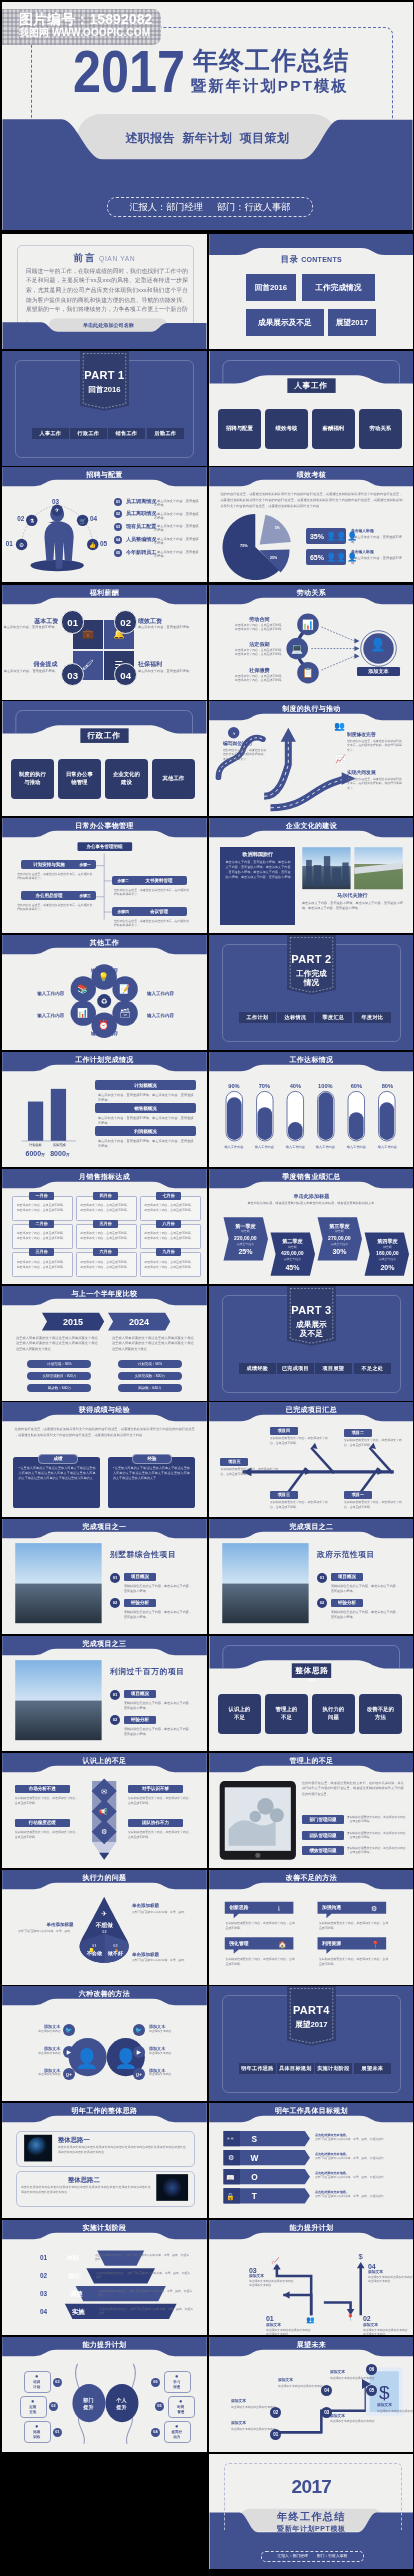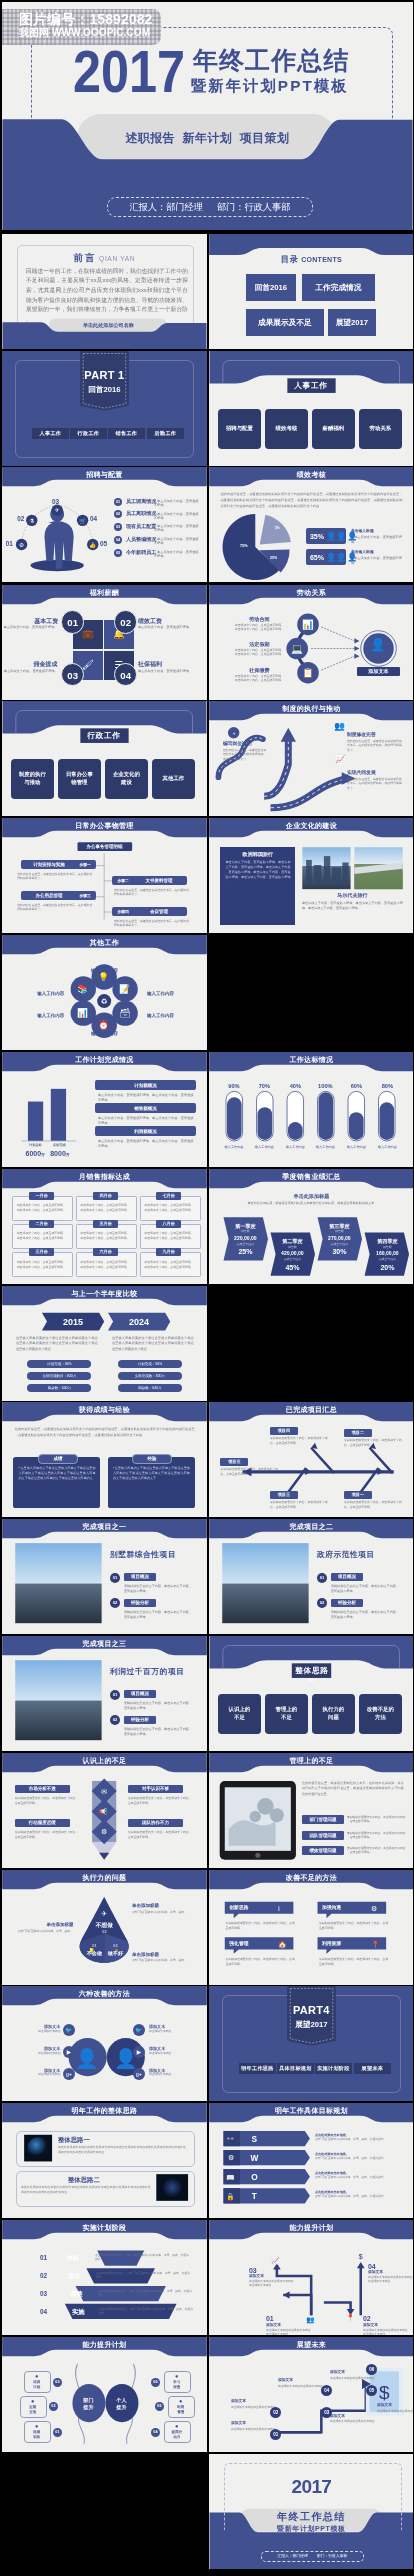--- a/index.html
+++ b/index.html
@@ -392,20 +392,34 @@
         <text x="127.1" y="90.0" font-size="14" fill="#fff" text-anchor="middle">📚</text>
         <text x="160" y="109" font-size="12" fill="#fff" text-anchor="middle">♻</text>
       </svg>
       <div class="b" style="position:absolute;left:77px;top:33px;width:51px;text-align:center;font-size:4.5px;color:#3f4f92;">输入工作内容</div>
       <div class="b" style="position:absolute;left:145px;top:56px;width:56px;text-align:left;font-size:4.5px;color:#3f4f92;">输入工作内容</div>
       <div class="b" style="position:absolute;left:145px;top:78px;width:56px;text-align:left;font-size:4.5px;color:#3f4f92;">输入工作内容</div>
       <div class="b" style="position:absolute;left:77px;top:96px;width:51px;text-align:center;font-size:4.5px;color:#3f4f92;">输入工作内容</div>
       <div class="b" style="position:absolute;left:6.4px;top:78px;width:56px;text-align:right;font-size:4.5px;color:#3f4f92;">输入工作内容</div>
       <div class="b" style="position:absolute;left:6.4px;top:56px;width:56px;text-align:right;font-size:4.5px;color:#3f4f92;">输入工作内容</div>
     </div>
+<div class="slide dark" style="left:207px;top:933px">
+<div class="outline" style="left:13.4px;top:9.6px;width:177px;height:96px;border:0.6px solid rgba(255,255,255,.22);border-radius:6.4px;"></div>
+<svg width="205" height="115" viewBox="0 0 321 181">
+  <path d="M122 0 H199 V86 L160.5 94 L122 86 Z" fill="#313e6d"></path>
+  <path d="M127 4 H194 V83 L160.5 90 L127 83 Z" fill="none" stroke="#c5cade" stroke-width=".9" stroke-dasharray="3 2.5"></path>
+</svg>
+<div class="c b" style="left:78px;top:17px;width:49px;font-size:11px;color:#fff;letter-spacing:0.3px;">PART 2</div>
+<div class="c b" style="left:78px;top:34px;width:49px;font-size:7.7px;color:#fff;line-height:9px;white-space:pre-line;">工作完成
+情况</div>
+<div class="c b" style="left:30px;top:77px;width:37px;height:11px;line-height:11px;background:#2e3b6a;font-size:5.1px;color:#fff;letter-spacing:0.3px;">工作计划</div>
+      <div class="c b" style="left:68px;top:77px;width:37px;height:11px;line-height:11px;background:#2e3b6a;font-size:5.1px;color:#fff;letter-spacing:0.3px;">达标情况</div>
+      <div class="c b" style="left:106px;top:77px;width:37px;height:11px;line-height:11px;background:#2e3b6a;font-size:5.1px;color:#fff;letter-spacing:0.3px;">季度汇总</div>
+      <div class="c b" style="left:145px;top:77px;width:37px;height:11px;line-height:11px;background:#2e3b6a;font-size:5.1px;color:#fff;letter-spacing:0.3px;">年度对比</div>
+    </div>
 <div class="slide " style="left:0px;top:1050px">
       <svg width="205" height="25.5" viewBox="0 0 321 40">
         <use href="#hdrpath" fill="#41508f"></use>
       </svg>
       <div class="hdr-t">工作计划完成情况</div>
 <svg width="205" height="115" viewBox="0 0 321 181">
   <rect x="40" y="78" width="24" height="62" fill="#41508f"></rect>
   <rect x="76" y="58" width="24" height="82" fill="#41508f"></rect>
   <line x1="30" y1="140" x2="116" y2="140" stroke="#8f98bd" stroke-width="1"></line>
 </svg>
@@ -540,20 +554,34 @@
 <div class="c b" style="left:40px;top:30px;width:62px;font-size:9px;color:#fff;">2015</div>
 <div class="c b" style="left:106px;top:30px;width:62px;font-size:9px;color:#fff;">2024</div>
 <div style="position:absolute;left:14px;top:50px;width:82px;font-size:3.2px;line-height:5.4px;color:#6f7180;text-align:justify;">这里输入简单扼要的文字概述这里输入简单扼要文字概述这里输入简单扼要的文字概述这里输入简单扼要文字概述这里输入简要的文字概述</div>
 <div style="position:absolute;left:110px;top:50px;width:82px;font-size:3.2px;line-height:5.4px;color:#6f7180;text-align:justify;">这里输入简单扼要的文字概述这里输入简单扼要文字概述这里输入简单扼要的文字概述这里输入简单扼要文字概述这里输入简要的文字概述</div>
       <div class="c" style="left:25.5px;top:74px;width:64px;height:8.3px;line-height:8.3px;background:#41508f;color:#fff;font-size:3.5px;border-radius:4.1px;">计划完成：56%</div>
       <div class="c" style="left:116px;top:74px;width:64px;height:8.3px;line-height:8.3px;background:#41508f;color:#fff;font-size:3.5px;border-radius:4.1px;">计划完成：56%</div>
       <div class="c" style="left:25.5px;top:86px;width:64px;height:8.3px;line-height:8.3px;background:#41508f;color:#fff;font-size:3.5px;border-radius:4.1px;">实际完成数目：820万</div>
       <div class="c" style="left:116px;top:86px;width:64px;height:8.3px;line-height:8.3px;background:#41508f;color:#fff;font-size:3.5px;border-radius:4.1px;">实际完成数：820万</div>
       <div class="c" style="left:25.5px;top:98px;width:64px;height:8.3px;line-height:8.3px;background:#41508f;color:#fff;font-size:3.5px;border-radius:4.1px;">回款数：640万</div>
       <div class="c" style="left:116px;top:98px;width:64px;height:8.3px;line-height:8.3px;background:#41508f;color:#fff;font-size:3.5px;border-radius:4.1px;">回款数：640万</div>
+    </div>
+<div class="slide dark" style="left:207px;top:1284px">
+<div class="outline" style="left:13.4px;top:9.6px;width:177px;height:96px;border:0.6px solid rgba(255,255,255,.22);border-radius:6.4px;"></div>
+<svg width="205" height="115" viewBox="0 0 321 181">
+  <path d="M122 0 H199 V86 L160.5 94 L122 86 Z" fill="#313e6d"></path>
+  <path d="M127 4 H194 V83 L160.5 90 L127 83 Z" fill="none" stroke="#c5cade" stroke-width=".9" stroke-dasharray="3 2.5"></path>
+</svg>
+<div class="c b" style="left:78px;top:17px;width:49px;font-size:11px;color:#fff;letter-spacing:0.3px;">PART 3</div>
+<div class="c b" style="left:78px;top:34px;width:49px;font-size:7.7px;color:#fff;line-height:9px;white-space:pre-line;">成果展示
+及不足</div>
+<div class="c b" style="left:30px;top:77px;width:37px;height:11px;line-height:11px;background:#2e3b6a;font-size:5.1px;color:#fff;letter-spacing:0.3px;">成绩经验</div>
+      <div class="c b" style="left:68px;top:77px;width:37px;height:11px;line-height:11px;background:#2e3b6a;font-size:5.1px;color:#fff;letter-spacing:0.3px;">已完成项目</div>
+      <div class="c b" style="left:106px;top:77px;width:37px;height:11px;line-height:11px;background:#2e3b6a;font-size:5.1px;color:#fff;letter-spacing:0.3px;">项目展望</div>
+      <div class="c b" style="left:145px;top:77px;width:37px;height:11px;line-height:11px;background:#2e3b6a;font-size:5.1px;color:#fff;letter-spacing:0.3px;">不足之处</div>
     </div>
 <div class="slide " style="left:0px;top:1400px">
       <svg width="205" height="25.5" viewBox="0 0 321 40">
         <use href="#hdrpath" fill="#41508f"></use>
       </svg>
       <div class="hdr-t">获得成绩与经验</div>
 <div style="position:absolute;left:12.8px;top:25.5px;width:180px;font-size:3.2px;line-height:5.7px;color:#6f7180;text-align:justify;">您的内容打在这里，或者通过粘贴复制并保留文字内容您的内容打在这里，或者通过粘贴复制并保留文字内容您的内容打在这里，或者通过粘贴复制并保留文字内容您的内容打在这里，或者通过粘贴复制并保留文字内容</div>
       <div style="position:absolute;left:11.5px;top:55px;width:87px;height:51px;background:#2f3d78;border-radius:2.6px;"></div>
       <div class="c b" style="left:36px;top:52px;width:38px;height:8.3px;line-height:8.3px;background:#41508f;color:#fff;font-size:4.5px;border-radius:4.1px;border:0.6px solid #8f98bd;">成绩</div>
       <div style="position:absolute;left:16.6px;top:64px;width:77px;font-size:3.1px;line-height:5.1px;color:#cdd2e6;text-align:justify;">• 这里输入简单的文字概述这里输入简单文字概述这里输入简单的文字概述这里输入简单文字概述这里输入简单的文字概述这里输入简单的文字概述这里输入简单的文</div>

